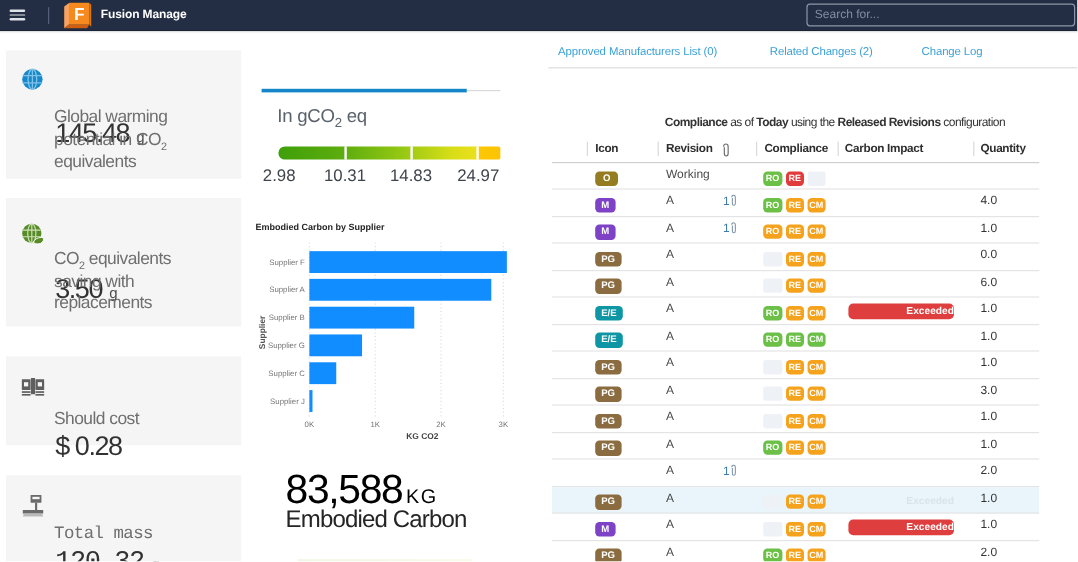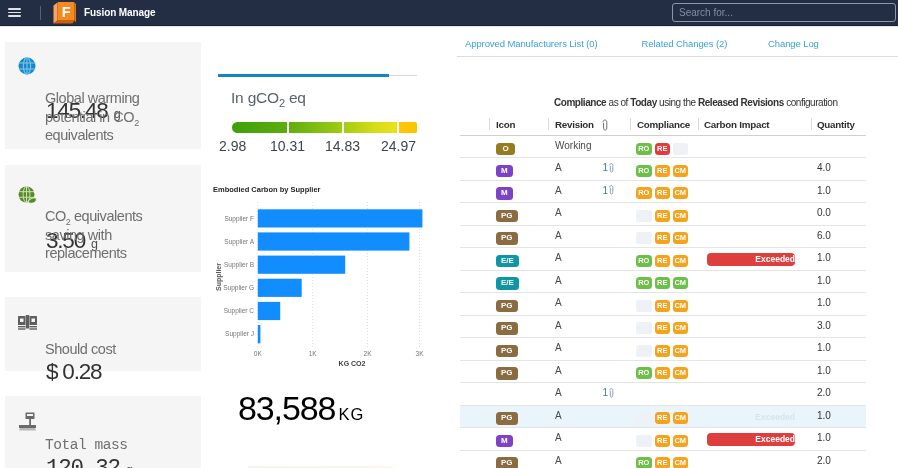--- a/index.html
+++ b/index.html
@@ -192,20 +192,21 @@
       <text x="52.8" y="176">0K</text>
       <text x="107.7" y="176">1K</text>
       <text x="162.5" y="176">2K</text>
       <text x="214.5" y="176">3K</text>
     </g>
     <text x="147" y="185.5" font-size="7" font-weight="bold" fill="#404040" text-anchor="middle">KG CO2</text>
     <text x="16" y="97" font-size="7" font-weight="bold" fill="#555" text-anchor="middle" transform="rotate(-90 16 97)">Supplier</text>
   </svg>
 
   <div class="abs" id="bigkg">83,588<span class="kg">KG</span></div>
+  <div class="abs" id="bigsub">Embodied Carbon</div>
   <div class="abs" id="faintbar"></div>
 
   <div class="tab" style="left:465px">Approved Manufacturers List (0)</div>
   <div class="tab" style="left:641.5px">Related Changes (2)</div>
   <div class="tab" style="left:768px">Change Log</div>
   <div class="abs" id="tabline"></div>
   <div class="abs" id="caption"><b>Compliance</b> as of <b>Today</b> using the <b>Released Revisions</b> configuration</div>
 
   <div class="abs" id="thead">
     <div class="vsep" style="left:29px"></div>

